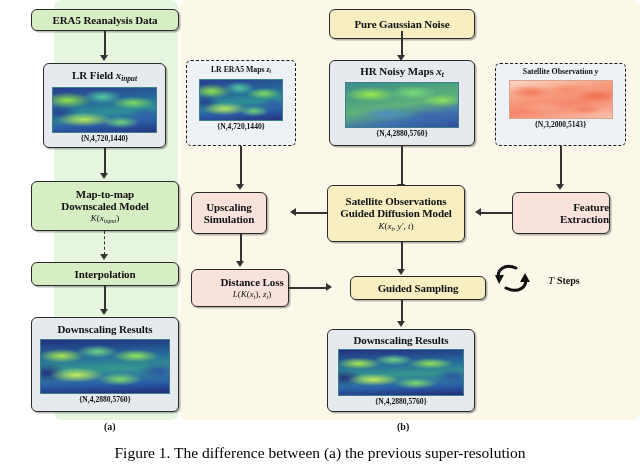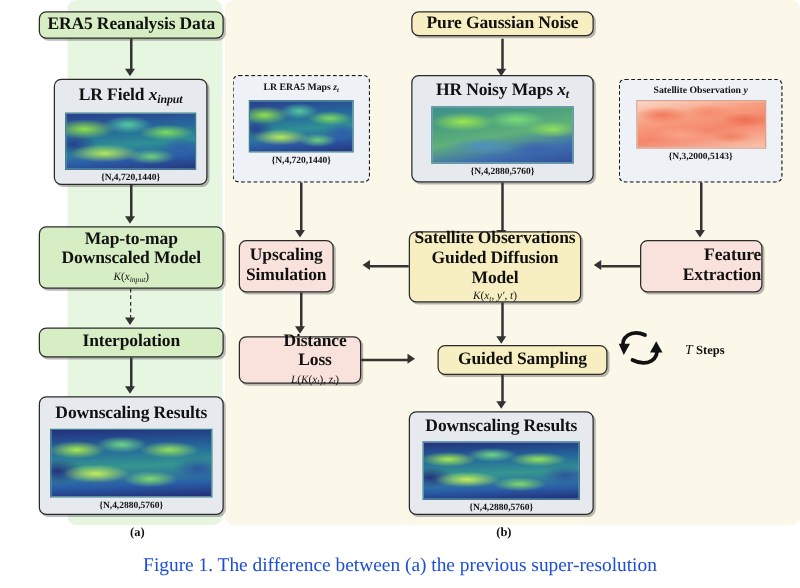--- a/index.html
+++ b/index.html
@@ -16,21 +16,21 @@
   .box{position:absolute;box-sizing:border-box;border:1.3px solid #2a2a2a;
        border-radius:6px;display:flex;flex-direction:column;align-items:center;
        justify-content:center;text-align:center;color:#111;font-weight:bold;
        line-height:1.12;box-shadow:1.6px 1.6px 0 rgba(60,60,60,.35);}
   .green{background:#d7eec4;}
   .cream{background:#f7eec2;}
   .pink {background:#fae2dc;}
   .grey {background:#e6eaef;}
   .dashed{border:1.6px dashed #1a1a1a;background:#eef1f5;box-shadow:none;border-radius:5px;}
 
-  .ttl{font-size:14px;letter-spacing:-.1px;}
+  .ttl{font-size:11px;letter-spacing:-.1px;}
   .ttl2{font-size:7.8px;}
   .shape{font-size:7.6px;font-weight:bold;margin-top:2px;}
   .formula{font-size:9px;font-weight:normal;font-style:normal;margin-top:1px;}
   .cal{font-family:"Liberation Serif",serif;font-style:italic;}
   .sub{font-size:.68em;vertical-align:-.25em;font-style:italic;}
   .it{font-style:italic;}
 
   
   .map{border:1px solid #3f7f8c;}
   .m-lr{background:
@@ -73,21 +73,21 @@
   .vline.dash{width:0;background:none;border-left:1.8px dashed #333;}
   .ah-down{position:absolute;width:0;height:0;border-left:4.3px solid transparent;
            border-right:4.3px solid transparent;border-top:6.5px solid #333;}
   .ah-left{position:absolute;width:0;height:0;border-top:4.3px solid transparent;
            border-bottom:4.3px solid transparent;border-right:6.5px solid #333;}
   .ah-right{position:absolute;width:0;height:0;border-top:4.3px solid transparent;
             border-bottom:4.3px solid transparent;border-left:6.5px solid #333;}
 
   .plabel{position:absolute;font-size:10px;font-weight:bold;color:#111;}
   .caption{position:absolute;left:0;width:640px;top:444px;text-align:center;
-           font-size:15.5px;color:#1d4ed8;white-space:nowrap;overflow:hidden;}
+           font-size:15.5px;color:#000000;white-space:nowrap;overflow:hidden;}
   .tsteps{position:absolute;font-size:11px;color:#111;}
 </style>
 </head>
 <body>
 
 <div id="stage">
 
   <div class="panel" id="panel-a"></div>
   <div class="panel" id="panel-b"></div>
 
@@ -129,21 +129,21 @@
   <div class="ah-down" style="left:100px;top:309px;"></div>
 
   <div class="box grey" style="left:31px;top:317px;width:148px;height:95px;justify-content:flex-start;padding-top:5px;">
     <span class="ttl">Downscaling Results</span>
     <div class="map m-res" style="width:128px;height:53px;margin-top:4px;"></div>
     <span class="shape">{N,4,2880,5760}</span>
   </div>
 
   <div class="plabel" style="left:104px;top:421px;">(a)</div>
 
-  <div class="box cream" style="left:329px;top:9px;width:146px;height:20px;">
+  <div class="box cream" style="left:329px;top:9px;width:146px;height:30px;">
     <span class="ttl">Pure Gaussian Noise</span>
   </div>
 
   <div class="vline" style="left:401px;top:31px;height:25px;"></div>
   <div class="ah-down" style="left:397px;top:55px;"></div>
 
   <div class="box dashed" style="left:186px;top:60px;width:110px;height:86px;justify-content:flex-start;padding-top:5px;">
     <span class="ttl2">
       <span>LR ERA5 Maps</span>
       <span class="it">z</span><span class="sub">t</span>

